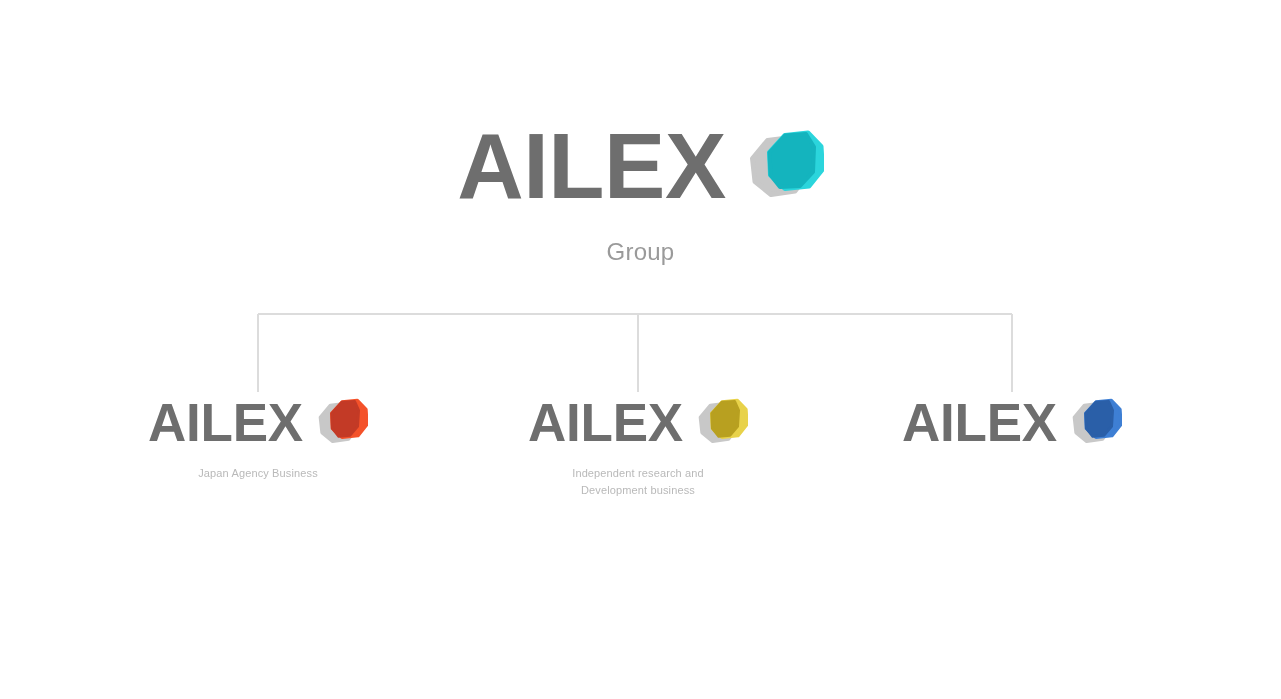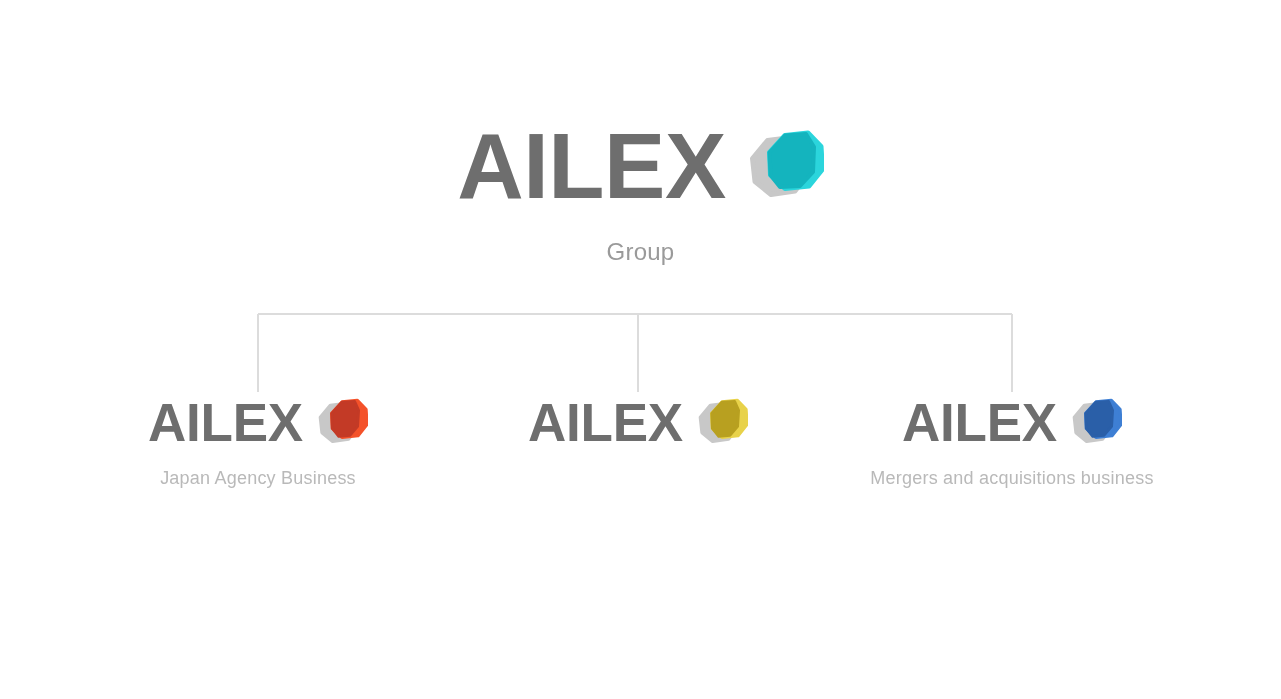--- a/index.html
+++ b/index.html
@@ -103,21 +103,21 @@
   .child-node .wordmark {
     font-size: 53px;
     letter-spacing: -0.004em;
   }
   .child-node .mark {
     margin-left: 9px;
     margin-top: 1px;
   }
   .child-label {
     margin-top: 16px;
-    font-size: 18px;
+    font-size: 11px;
     color: #b9b9b9;
     font-weight: normal;
     text-align: center;
     line-height: 1.55;
     letter-spacing: 0.012em;
   }
   .child-label .line { display: block; }
 </style>
 </head>
 <body>
@@ -173,32 +173,33 @@
       <div class="logo-lockup">
         <span class="wordmark">AILEX</span>
 
         <svg class="mark" width="56" height="52" viewBox="0 0 84 78">
           <path d="M12.5 30.5 L27.5 12.5 L51 9.5 L66 22 L68.5 45.5 L55 63 L31 66.5 L15 53.5 Z" fill="#c8c8c8" stroke="#c8c8c8" stroke-width="5" stroke-linejoin="round"></path>
           <path d="M29.5 24.5 L45 7.5 L68 5 L81 18.5 L82.5 41 L69 58 L45 60.5 L30.5 47 Z" fill="#e8d24a" stroke="#e8d24a" stroke-width="5" stroke-linejoin="round"></path>
           <path d="M29.5 24.5 L45 7.5 L64 6.5 L70 20 L68.5 44 L57 57.5 L40 59 L30.5 47 Z" fill="#b8a020" stroke="#b8a020" stroke-width="4" stroke-linejoin="round"></path>
         </svg>
       </div>
 
+      <div class="child-label">
+        <span class="line">Independent research and</span>
+        <span class="line">Development business</span>
+      </div>
     </div>
 
     <div class="child-node node-2">
       <div class="logo-lockup">
         <span class="wordmark">AILEX</span>
 
         <svg class="mark" width="56" height="52" viewBox="0 0 84 78">
           <path d="M12.5 30.5 L27.5 12.5 L51 9.5 L66 22 L68.5 45.5 L55 63 L31 66.5 L15 53.5 Z" fill="#c8c8c8" stroke="#c8c8c8" stroke-width="5" stroke-linejoin="round"></path>
           <path d="M29.5 24.5 L45 7.5 L68 5 L81 18.5 L82.5 41 L69 58 L45 60.5 L30.5 47 Z" fill="#3e7fd4" stroke="#3e7fd4" stroke-width="5" stroke-linejoin="round"></path>
           <path d="M29.5 24.5 L45 7.5 L64 6.5 L70 20 L68.5 44 L57 57.5 L40 59 L30.5 47 Z" fill="#2a5fa8" stroke="#2a5fa8" stroke-width="4" stroke-linejoin="round"></path>
         </svg>
       </div>
 
-      <div class="child-label">
-        <span class="line">Mergers and acquisitions business</span>
-      </div>
     </div>
 
   </div>
 </div>
 
 </body></html>

